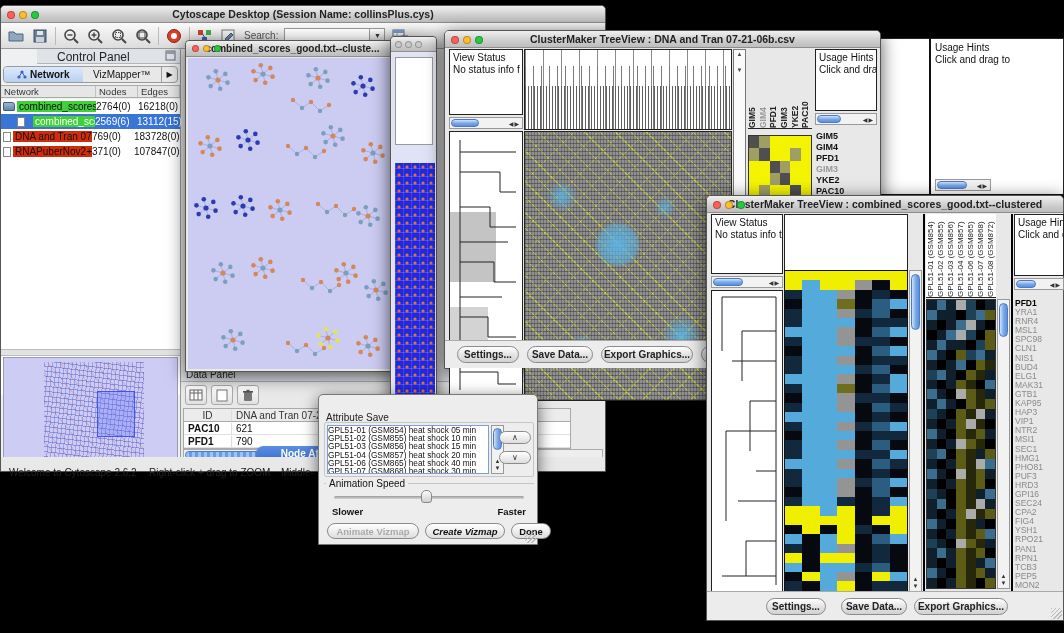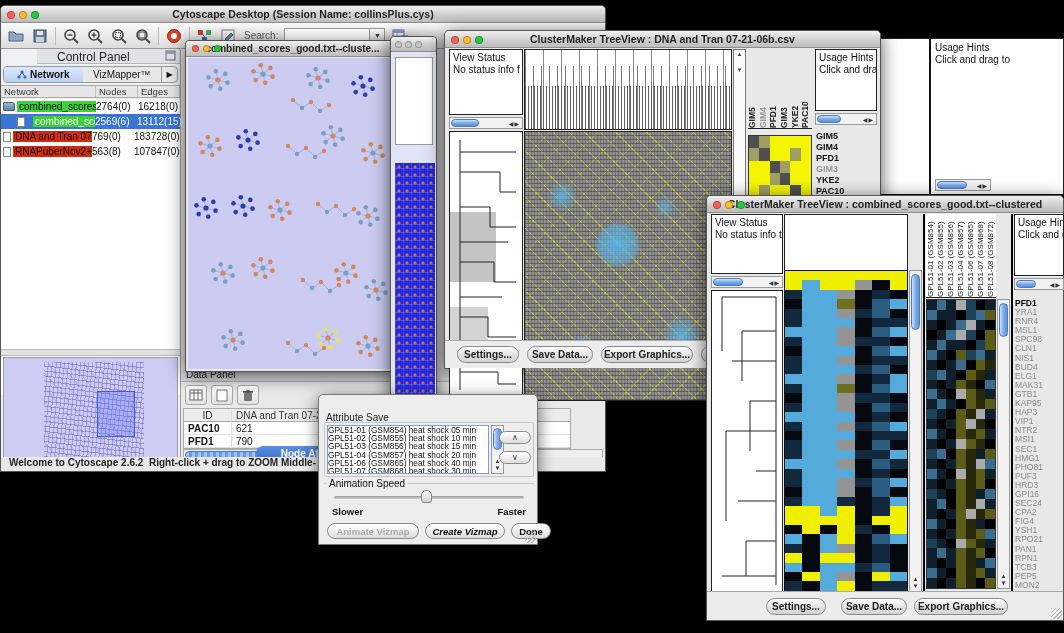--- a/index.html
+++ b/index.html
@@ -86,21 +86,21 @@
   .dp-id{flex:0 0 48px;border-right:1px solid #ddd;font-weight:bold;}
   .dprow.hd .dp-id{font-weight:normal;text-align:center;}
   .dp-val{flex:1;}
   #dpscroll{position:absolute;left:2px;top:80px;width:420px;height:12px;background:#eee;border:1px solid #aaa;}
   #dpscroll .pill{position:absolute;left:1px;top:1px;width:236px;height:8px;
     background:repeating-linear-gradient(90deg,#9dc2f5 0 3px,#6b9be6 3px 6px);border:1px solid #4a7ac0;}
   #nabtab{position:absolute;left:255px;top:440px;width:152px;height:15px;border-radius:8px;
     background:linear-gradient(#5b8fe0,#3b6ed0);color:#fff;font-size:10px;font-weight:bold;
     display:flex;align-items:center;justify-content:center;box-shadow:0 1px 2px rgba(0,0,0,.4);}
   #statusbar{position:absolute;left:0;bottom:0;right:0;height:14px;font-size:10px;color:#222;background:#e8e8e8;}
-  #statusbar span{position:absolute;top:0;white-space:nowrap;font-weight:bold;}
+  #statusbar span{position:absolute;top:10px;white-space:nowrap;}
   
   #netwin{left:185px;top:40px;width:215px;height:332px;border-radius:4px 4px 0 0;}
   #netwin .titlebar{height:16px;font-size:10px;}
   #netcanvas{position:absolute;left:2px;top:17px;right:2px;bottom:2px;background:#ccccf2;overflow:hidden;}
   
   #sliverwin{left:390px;top:36px;width:47px;height:434px;border-radius:4px 4px 0 0;}
   #sliverwin .titlebar{height:15px;}
   #sliverbody{position:absolute;left:1px;top:16px;right:1px;bottom:1px;background:#dfe3f5;overflow:hidden;}
   #sliverpanel{position:absolute;left:3px;top:4px;width:38px;height:88px;background:#fff;border:1px solid #999;}
   #slivermatrix{position:absolute;left:3px;top:110px;width:40px;height:318px;background:#2228dd;
@@ -362,21 +362,21 @@
         </div>
         <div class="nrow red">
           <span class="ic page" style="margin-left:2px;"></span>
           <span class="nm">DNA and Tran 07</span>
           <span class="nd">769(0)</span>
           <span class="ed">183728(0)</span>
         </div>
         <div class="nrow red">
           <span class="ic page" style="margin-left:2px;"></span>
           <span class="nm">RNAPuberNov2+</span>
-          <span class="nd">563(8)</span>
+          <span class="nd">371(0)</span>
           <span class="ed">107847(0)</span>
         </div>
         <div style="background:#fff;height:236px;"></div>
       </div>
       <div id="splitter"></div>
       <div id="birdseye">
         <div id="scribble"></div>
         <div id="birdrect"></div>
       </div>
     </div>

